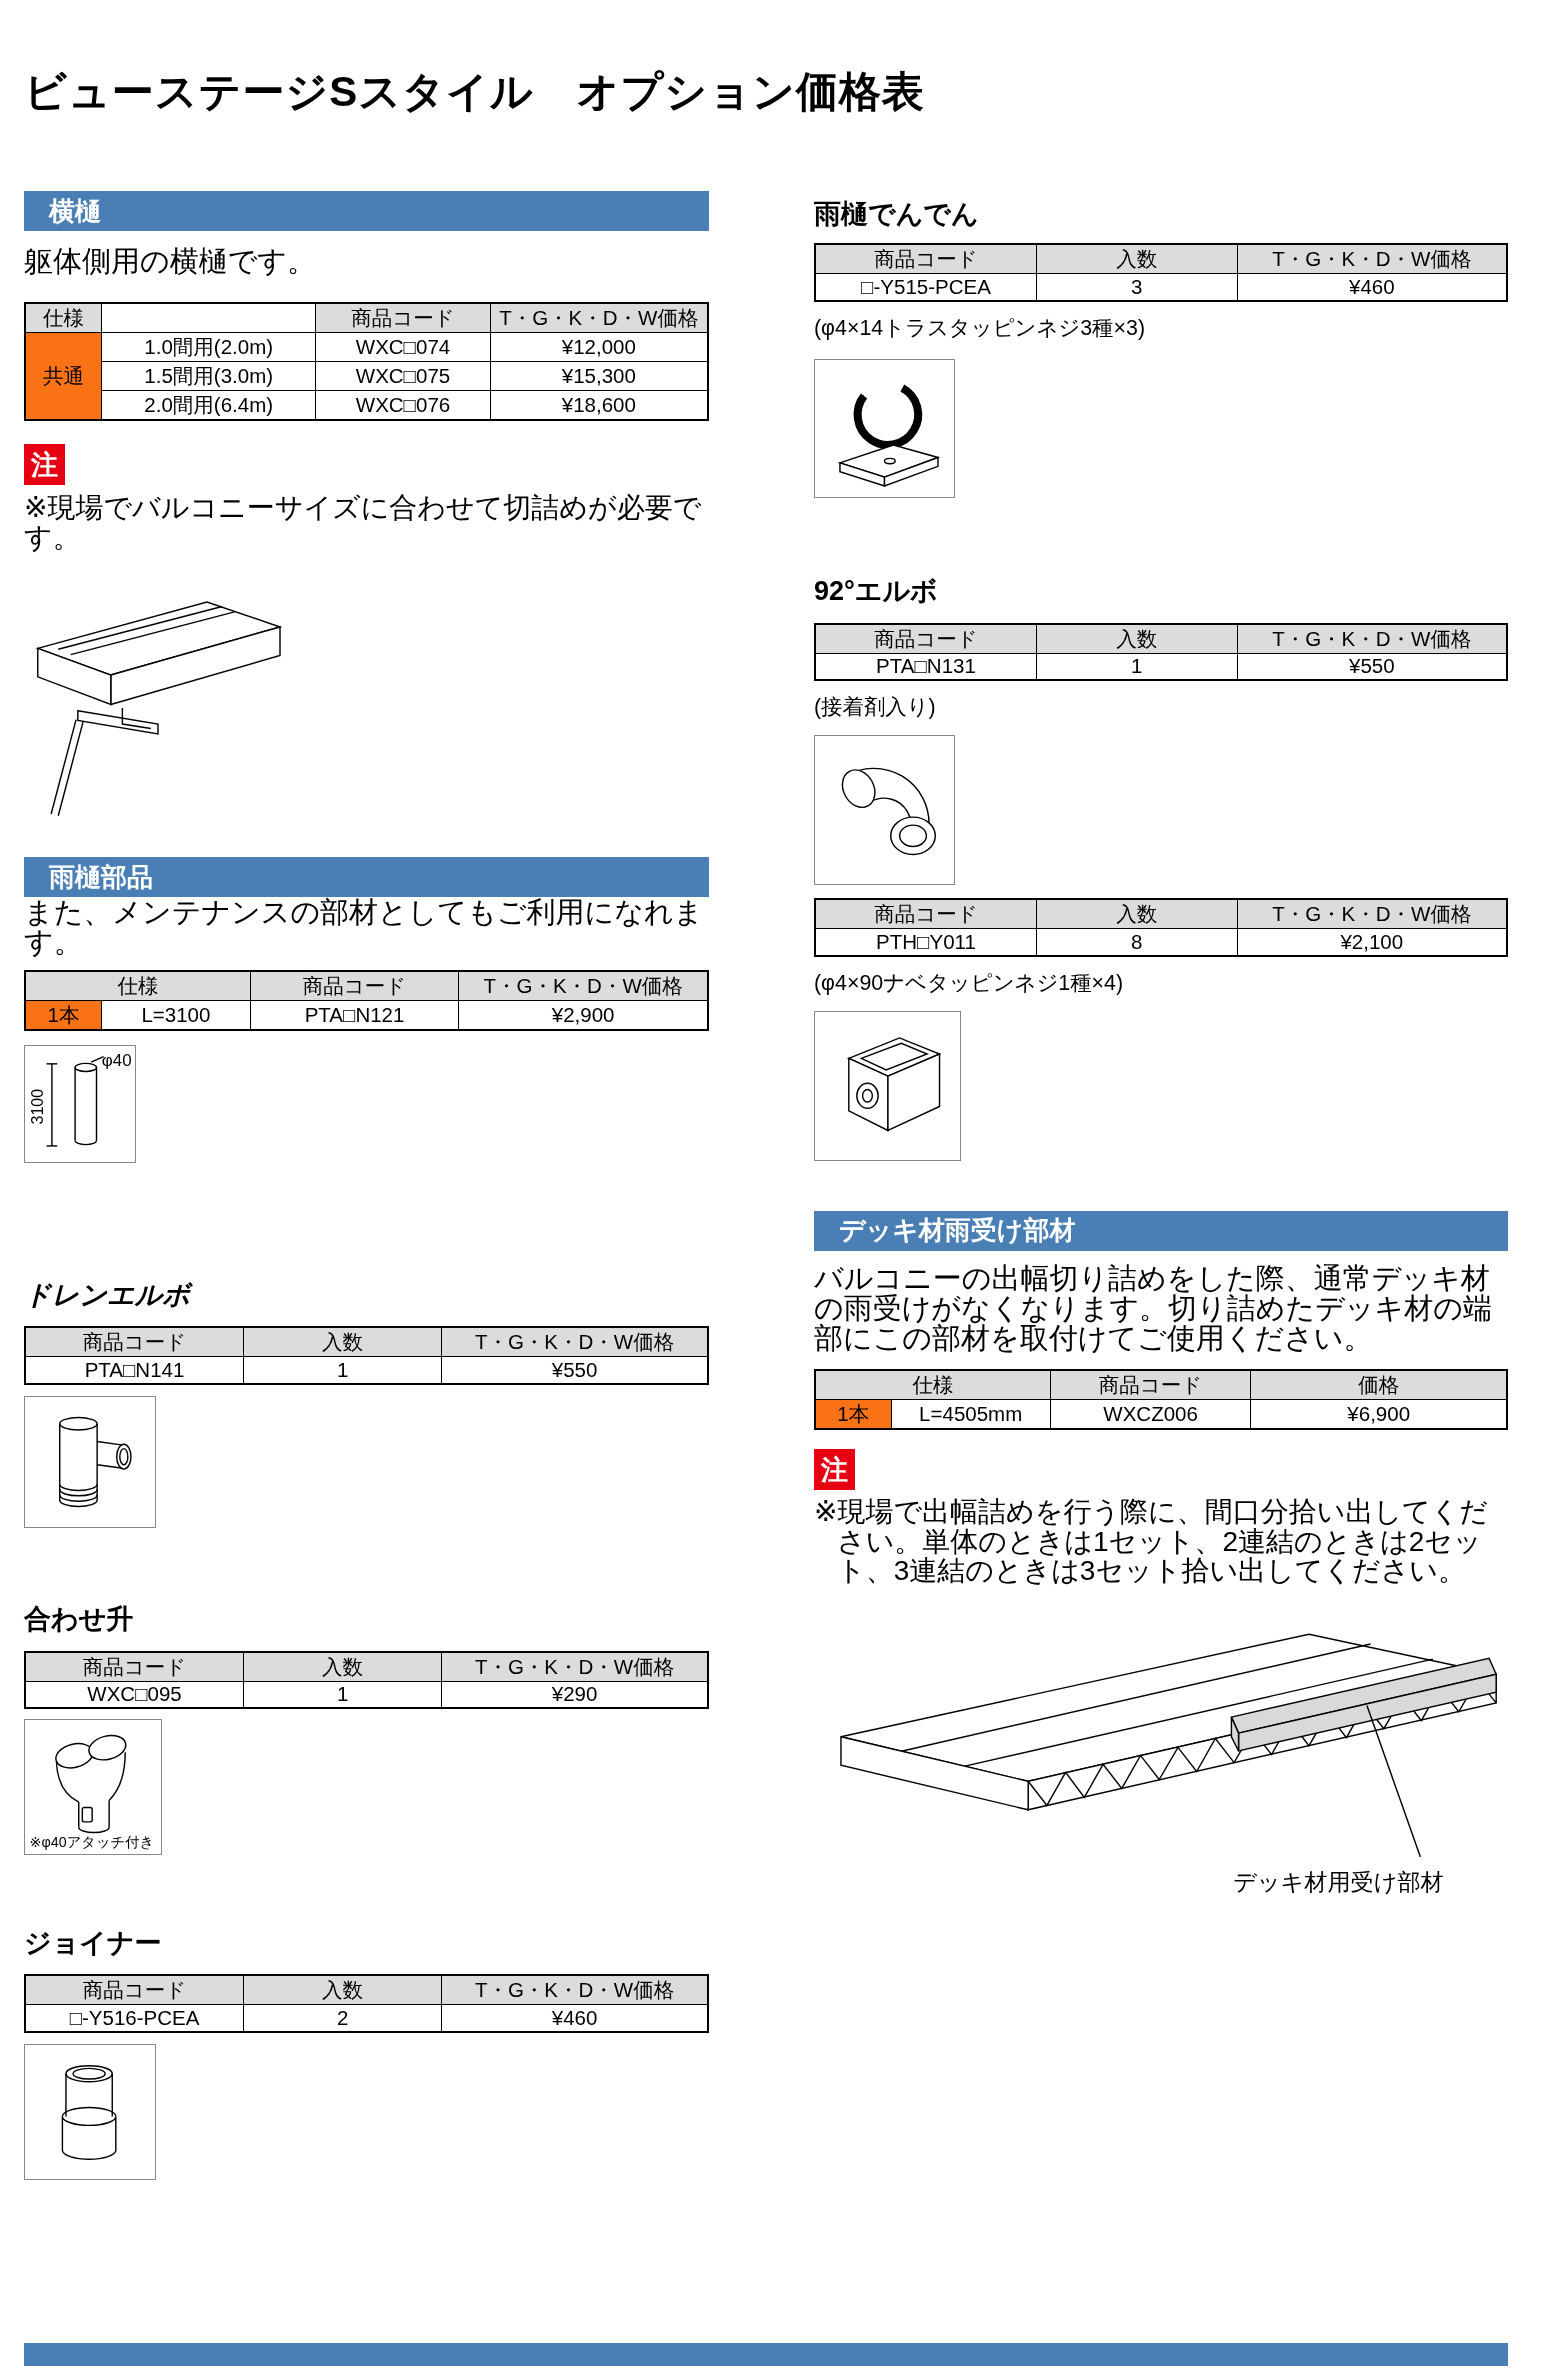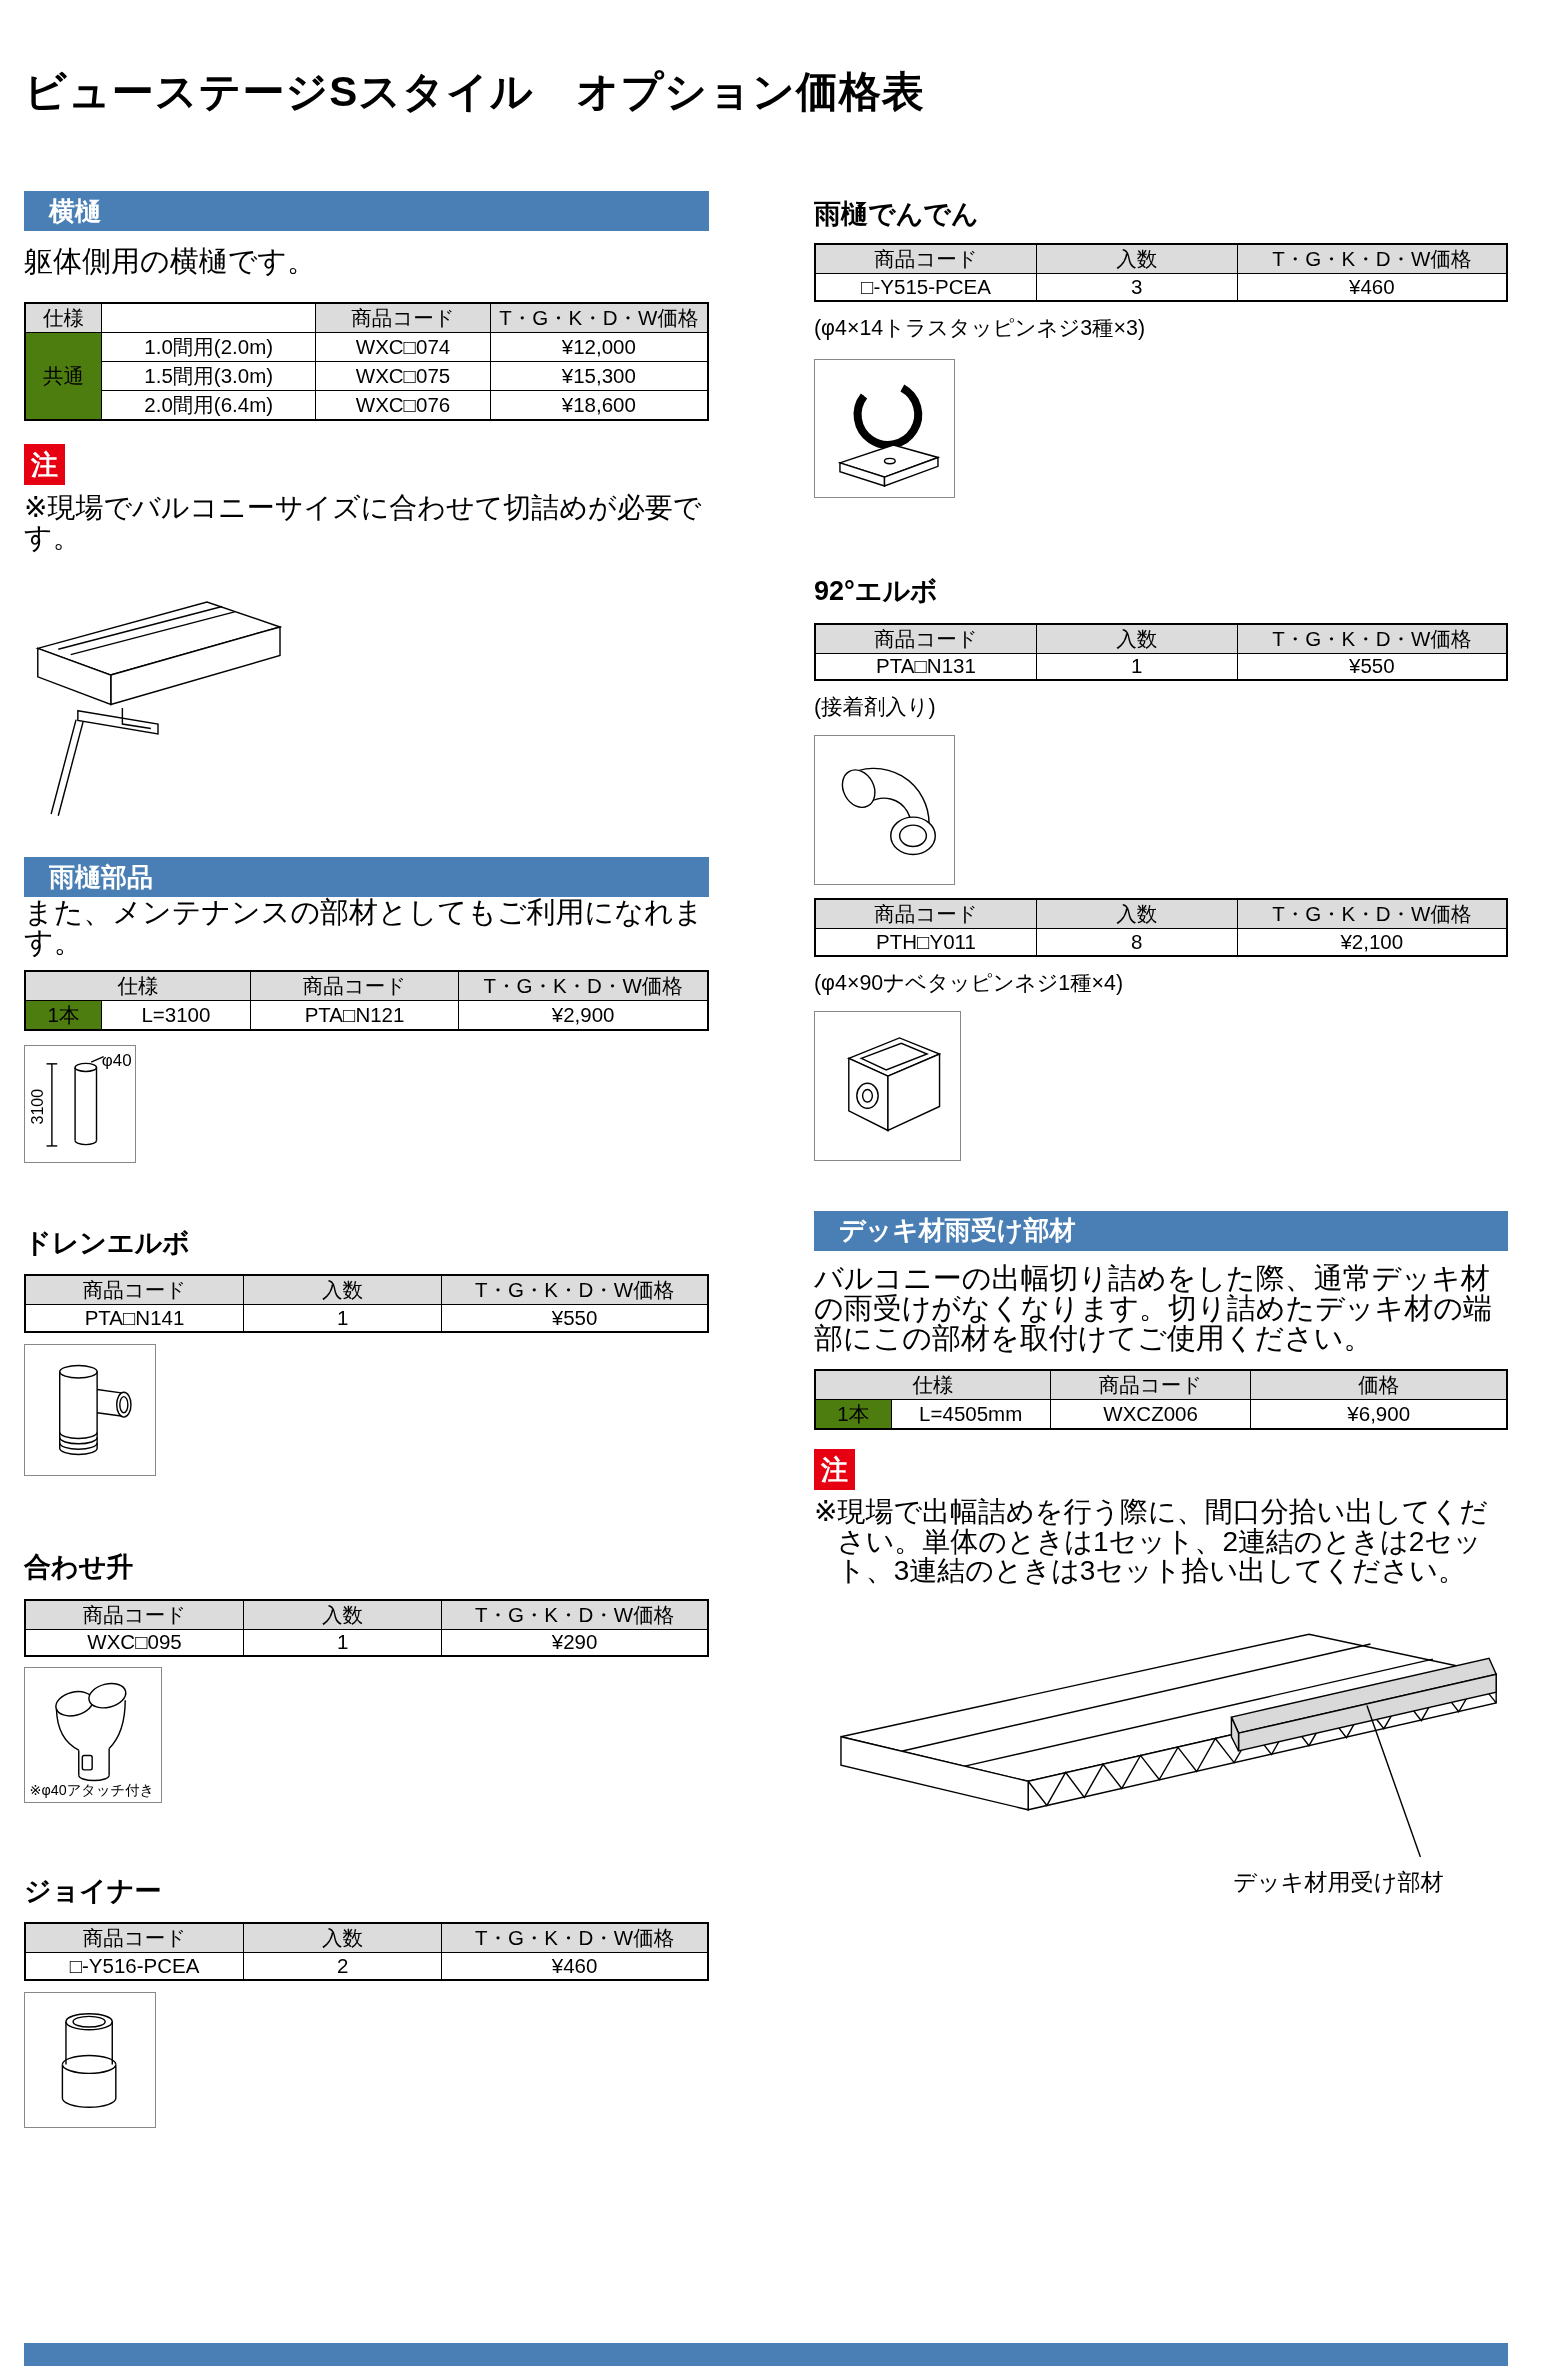--- a/index.html
+++ b/index.html
@@ -17,21 +17,21 @@
 
   .desc { font-size:29px; line-height:30px; margin-top:15px; }
   .h3   { font-size:27px; font-weight:bold; }
 
   table.ptable { width:100%; border-collapse:collapse; border:2.7px solid #000; table-layout:fixed; }
   table.ptable th, table.ptable td {
       border:1.8px solid #000; height:27px; font-size:20.5px; text-align:center;
       padding:0 1.8px; overflow:hidden; white-space:nowrap; font-weight:normal; }
   table.ptable thead th { background:#dcdcdc; }
   table.ptable th.blank { background:#fff; }
-  td.unit { background:#4d7c0f; }
+  td.unit { background:#f97316; }
   td.price { font-weight:bold; font-size:24px; }
 
   .badge { width:41px; height:41px; background:#e60012; color:#fff; font-size:27px; font-weight:bold;
            display:flex; align-items:center; justify-content:center; }
   .note  { font-size:28px; line-height:29.5px; }
   .note.hang { padding-left:23px; text-indent:-23px; }
   .small-note { font-size:21.4px; }
 
   .draw-box { border:0.9px solid #888; background:#fff; }
   svg { display:block; }
@@ -39,21 +39,21 @@
   .ln { stroke:#000; stroke-width:1.6; fill:none; }
   .fw { stroke:#000; stroke-width:1.6; fill:#fff; }
   .fg { stroke:#000; stroke-width:1.6; fill:#d9d9d9; }
 
   .footer-bar { position:absolute; left:24px; width:1484px; height:23px; bottom:10.7px; background:#4a7fb5; }
 
   .mt9{margin-top:8px;} .mt12{margin-top:10.7px;} .mt13{margin-top:11.6px;} .mt15{margin-top:13.4px;}
   .mt16{margin-top:14.3px;} .mt19{margin-top:17px;} .mt22{margin-top:19.6px;}
   .mt26{margin-top:23px;} .mt29{margin-top:26px;} .mt35{margin-top:35px;text-align:right;} .mt38{margin-top:34px;}
   .mt56{margin-top:50px;} .mt60{margin-top:54px;} .mt64{margin-top:75px;} .mt78{margin-top:70px;}
-  .mt82{margin-top:73px;} .mt100{margin-top:62px;}
+  .mt82{margin-top:73px;} .mt100{margin-top:114px;font-style:italic;}
 </style>
 </head>
 <body>
 
 <div class="page">
 
   <div class="page-title">ビューステージSスタイル　オプション価格表</div>
 
   <div class="col-left">
 

